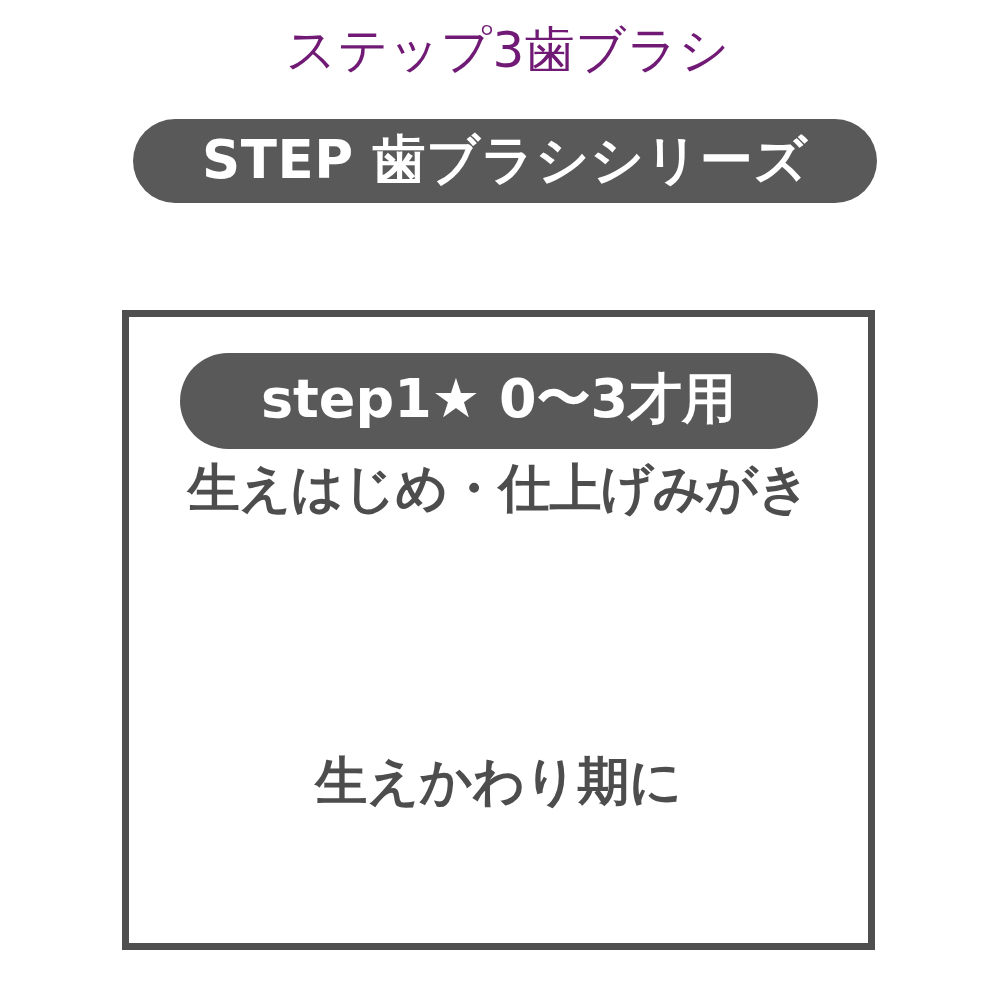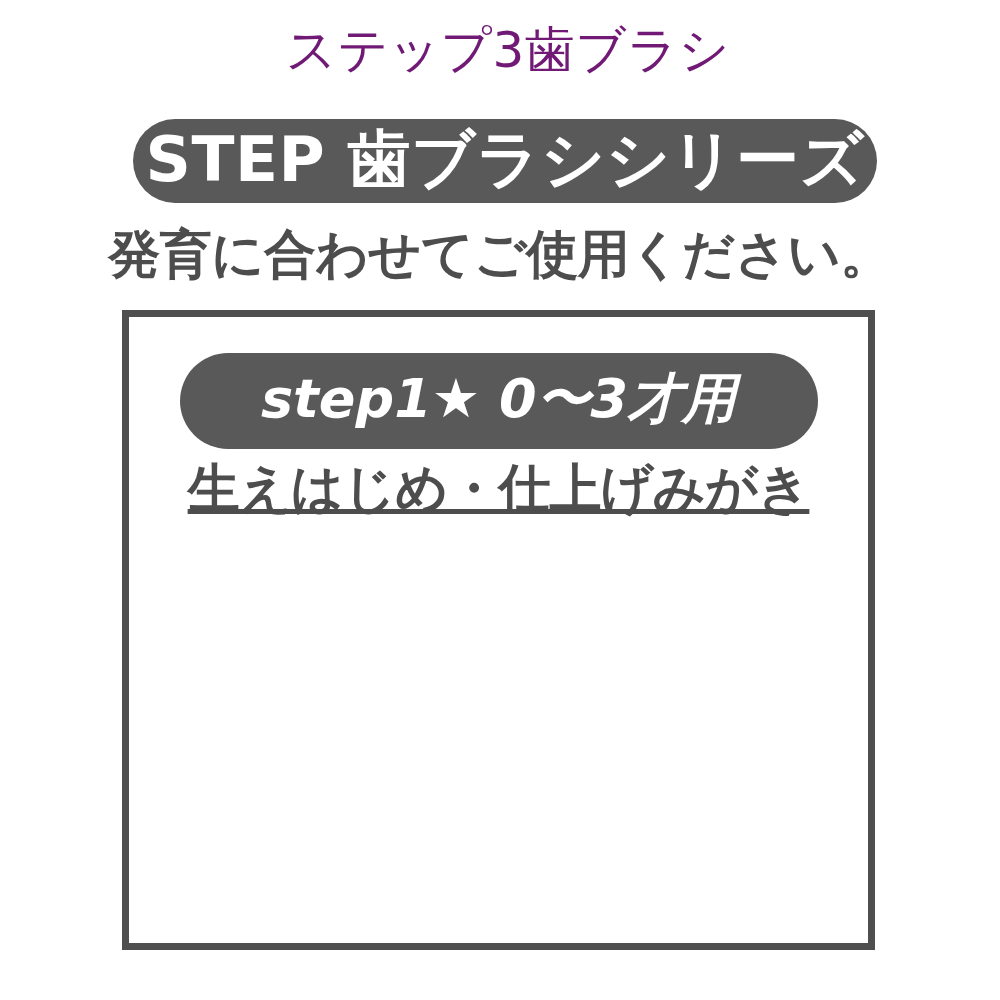--- a/index.html
+++ b/index.html
@@ -46,21 +46,21 @@
     top: 119px;
     width: 744px;
     height: 84px;
     background: #595959;
     border-radius: 42px;
     display: flex;
     align-items: center;
     justify-content: center;
   }
   .series-banner-label {
-    font-size: 63px;
+    font-size: 53px;
     line-height: 58px;
     font-weight: 700;
     color: #ffffff;
     letter-spacing: 0.5px;
     white-space: nowrap;
     transform: translateY(-1px);
   }
 
   
   .usage-note {
@@ -106,21 +106,20 @@
 
   .step-pill {
     margin: 0 auto;
     width: 638px;
     height: 96px;
     background: #595959;
     border-radius: 48px;
     display: flex;
     align-items: center;
     justify-content: center;
-    font-style: italic;
   }
   .step-pill-label {
     font-size: 54px;
     line-height: 60px;
     font-weight: 700;
     color: #ffffff;
     white-space: nowrap;
     letter-spacing: 0px;
     transform: translateY(-2px);
   }
@@ -128,47 +127,47 @@
   .step-desc {
     margin-top: 8px;
     text-align: center;
     font-size: 52px;
     line-height: 62px;
     font-weight: 700;
     color: #4d4d4d;
     letter-spacing: -0.5px;
     white-space: nowrap;
   }
-  .step-block.s1 .step-desc { letter-spacing: -1px; text-decoration: underline; }
+  .step-block.s1 .step-desc { letter-spacing: -1px; }
 </style>
 </head>
 <body>
 
 <div class="page">
 
   <div class="product-title">ステップ3歯ブラシ</div>
 
   <div class="series-banner">
     <span class="series-banner-label">STEP 歯ブラシシリーズ</span>
   </div>
 
-  <div class="usage-note">発育に合わせてご使用ください。</div>
 
   <div class="steps-box">
     <div class="steps-inner">
 
       <div class="step-block s1">
         <div class="step-pill">
           <span class="step-pill-label">step1★ 0〜3才用</span>
         </div>
         <div class="step-desc">生えはじめ・仕上げみがき</div>
       </div>
 
       <div class="step-block s2">
       </div>
 
       <div class="step-block s3">
+        <div class="step-desc">生えかわり期に</div>
       </div>
 
     </div>
   </div>
 
 </div>
 
 </body></html>

